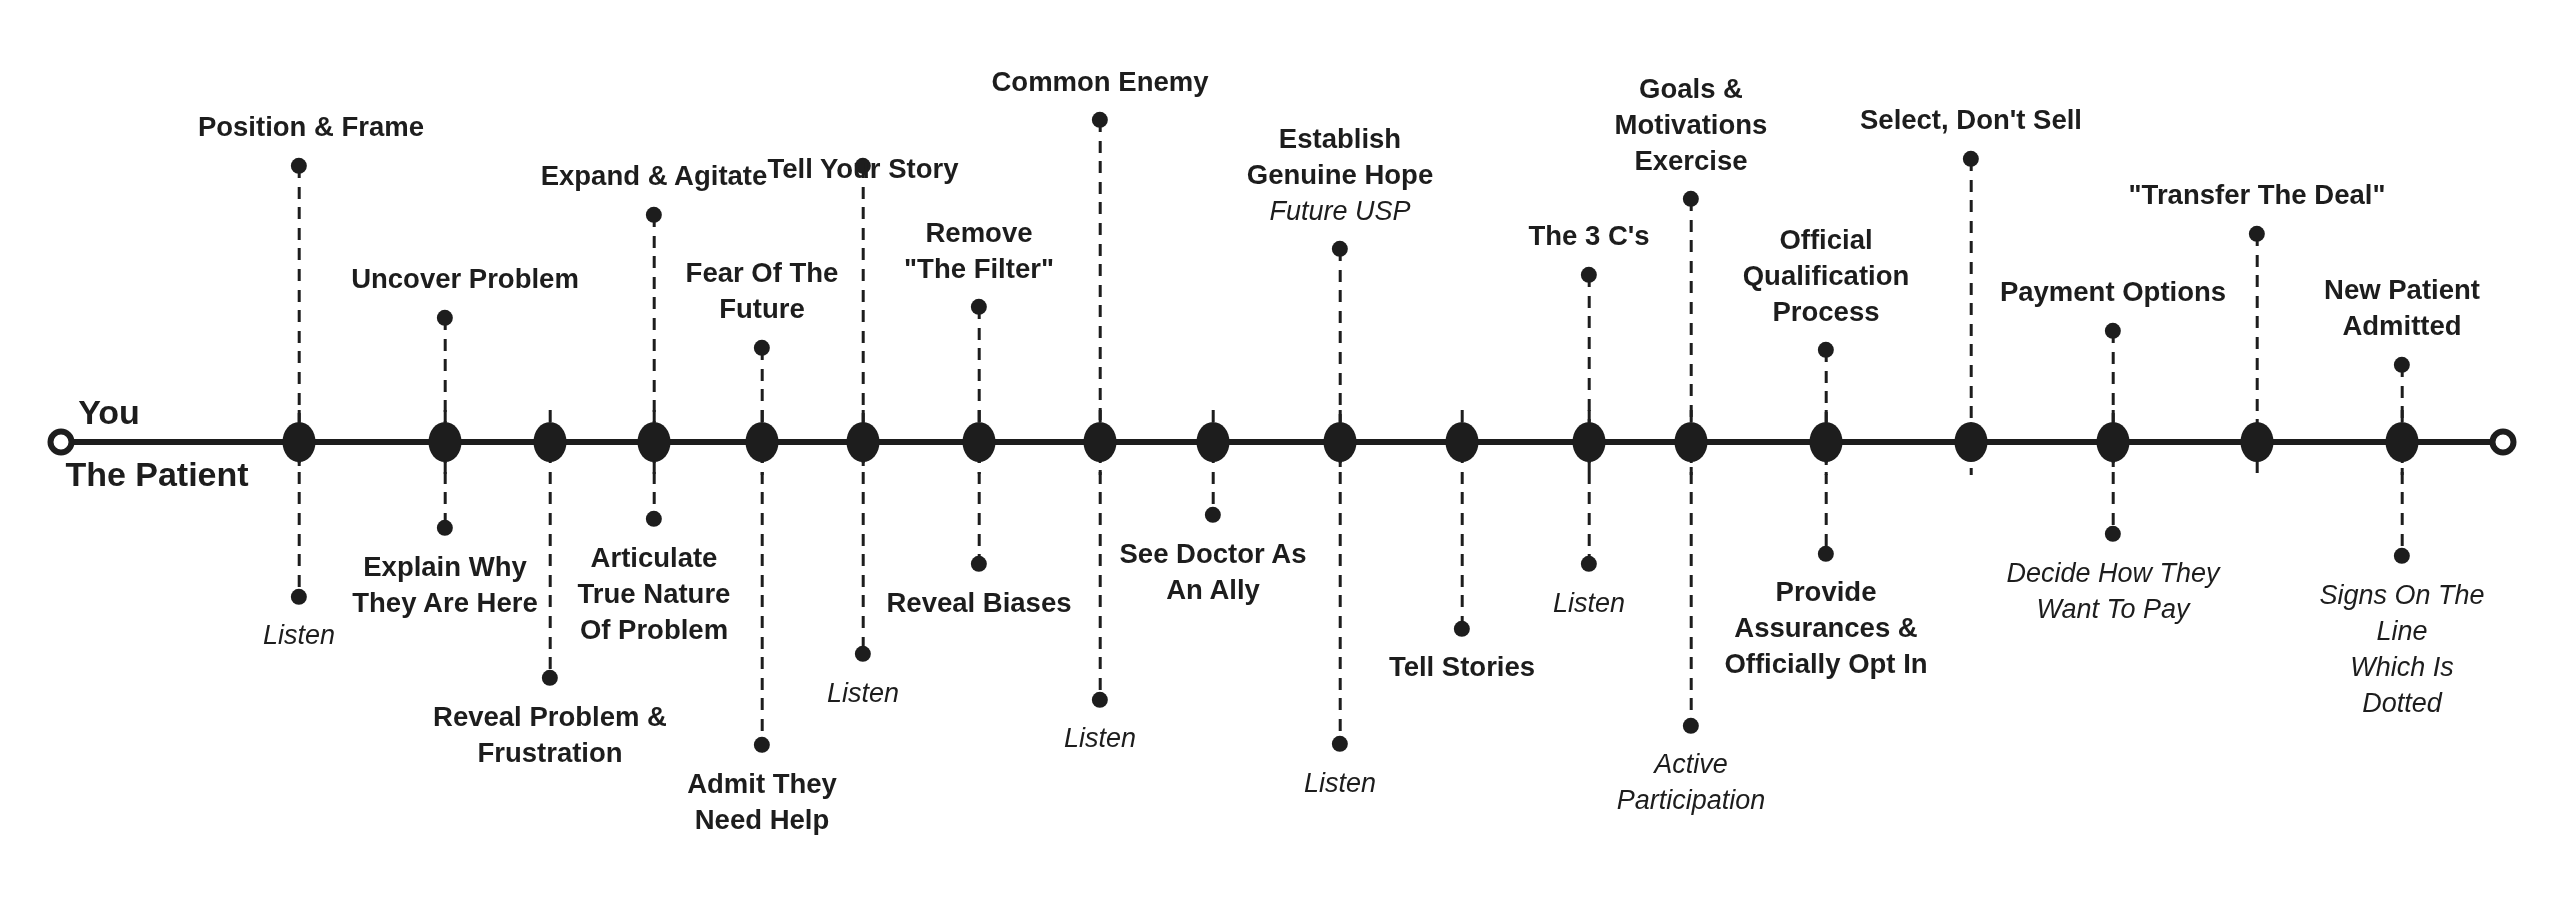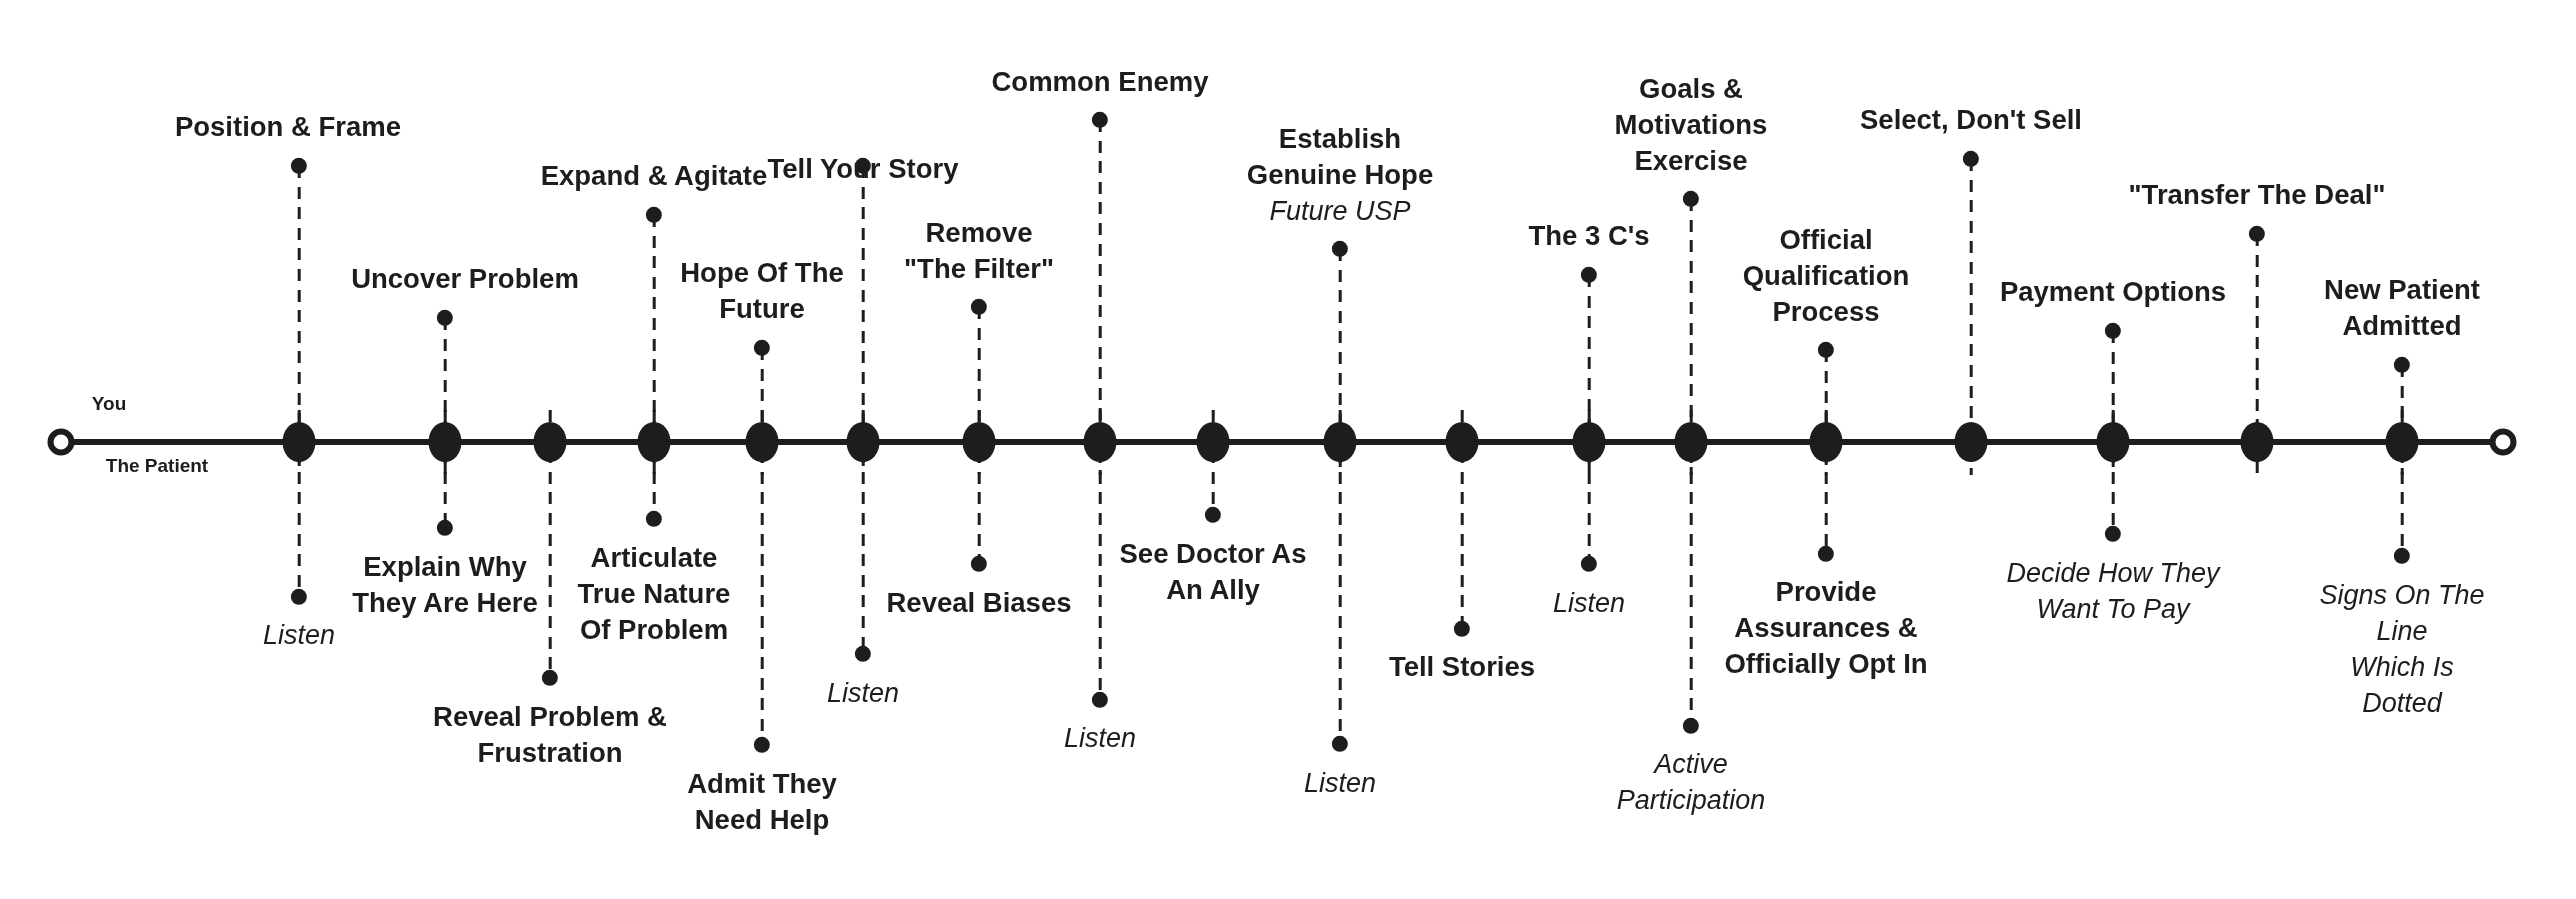--- a/index.html
+++ b/index.html
@@ -25,21 +25,21 @@
     position:absolute;width:16.3px;height:16.3px;border-radius:50%;
     background:#1d1d1d;transform:translate(-50%,-50%);
   }
   .lbl{
     position:absolute;transform:translateX(-50%);text-align:center;
     white-space:pre-line;line-height:36px;
   }
   .lbl.b{font-weight:700;font-size:27.5px;}
   .lbl.i{font-style:italic;font-weight:400;font-size:27px;}
   .sub-italic{font-style:italic;font-weight:400;font-size:27px;}
-  .start-lbl{position:absolute;transform:translateX(-50%);font-weight:700;font-size:19px;white-space:nowrap;}
+  .start-lbl{position:absolute;transform:translateX(-50%);font-weight:700;font-size:34px;white-space:nowrap;}
 </style>
 </head>
 <body>
 
 <div id="canvas" style="width: 2576px; height: 900px;">
   <div id="stems-layer">
       <div class="stem" style="left: 299px; top: 166px; height: 309px;"></div>
       <div class="sdot" style="left: 299px; top: 166px;"></div>
       <div class="stem" style="left: 299px; top: 410px; height: 187px;"></div>
       <div class="sdot" style="left: 299px; top: 597px;"></div>
@@ -101,36 +101,36 @@
       <div class="sdot" style="left: 2402px; top: 365px;"></div>
       <div class="stem" style="left: 2402px; top: 410px; height: 147px;"></div>
       <div class="sdot" style="left: 2402px; top: 556px;"></div>
     </div>
   <div class="axis" id="timeline-axis" style="left: 61px; width: 2442px; top: 439px; height: 6px;"></div>
   <div class="endpoint" id="start-circle" style="left: 61px; top: 442px;"></div>
   <div class="endpoint" id="end-circle" style="left: 2503px; top: 442px;"></div>
   <div class="start-lbl" id="you-label" style="left: 109px; top: 393px;">You</div>
   <div class="start-lbl" id="patient-label" style="left: 157px; top: 455px;">The Patient</div>
   <div id="milestones-layer">
-      <div class="lbl b" style="left: 288px; bottom: 755px;">Position &amp; Frame</div>
+      <div class="lbl b" style="left: 311px; bottom: 755px;">Position &amp; Frame</div>
       <div class="lbl i" style="left: 299px; top: 617px;">Listen</div>
       <div class="node" style="left: 299px; top: 442px;"></div>
       <div class="lbl b" style="left: 465px; bottom: 603px;">Uncover Problem</div>
       <div class="lbl b" style="left: 445px; top: 549px;">Explain Why
 They Are Here</div>
       <div class="node" style="left: 445px; top: 442px;"></div>
       <div class="lbl b" style="left: 550px; top: 699px;">Reveal Problem &amp;
 Frustration</div>
       <div class="node" style="left: 550px; top: 442px;"></div>
       <div class="lbl b" style="left: 654px; bottom: 706px;">Expand &amp; Agitate</div>
       <div class="lbl b" style="left: 654px; top: 540px;">Articulate
 True Nature
 Of Problem</div>
       <div class="node" style="left: 654px; top: 442px;"></div>
-      <div class="lbl b" style="left: 762px; bottom: 573px;">Hope Of The
+      <div class="lbl b" style="left: 762px; bottom: 573px;">Fear Of The
 Future</div>
       <div class="lbl b" style="left: 762px; top: 766px;">Admit They
 Need Help</div>
       <div class="node" style="left: 762px; top: 442px;"></div>
       <div class="lbl b" style="left: 863px; bottom: 713px;">Tell Your Story</div>
       <div class="lbl i" style="left: 863px; top: 675px;">Listen</div>
       <div class="node" style="left: 863px; top: 442px;"></div>
       <div class="lbl b" style="left: 979px; bottom: 613px;">Remove
 "The Filter"</div>
       <div class="lbl b" style="left: 979px; top: 585px;">Reveal Biases</div>

